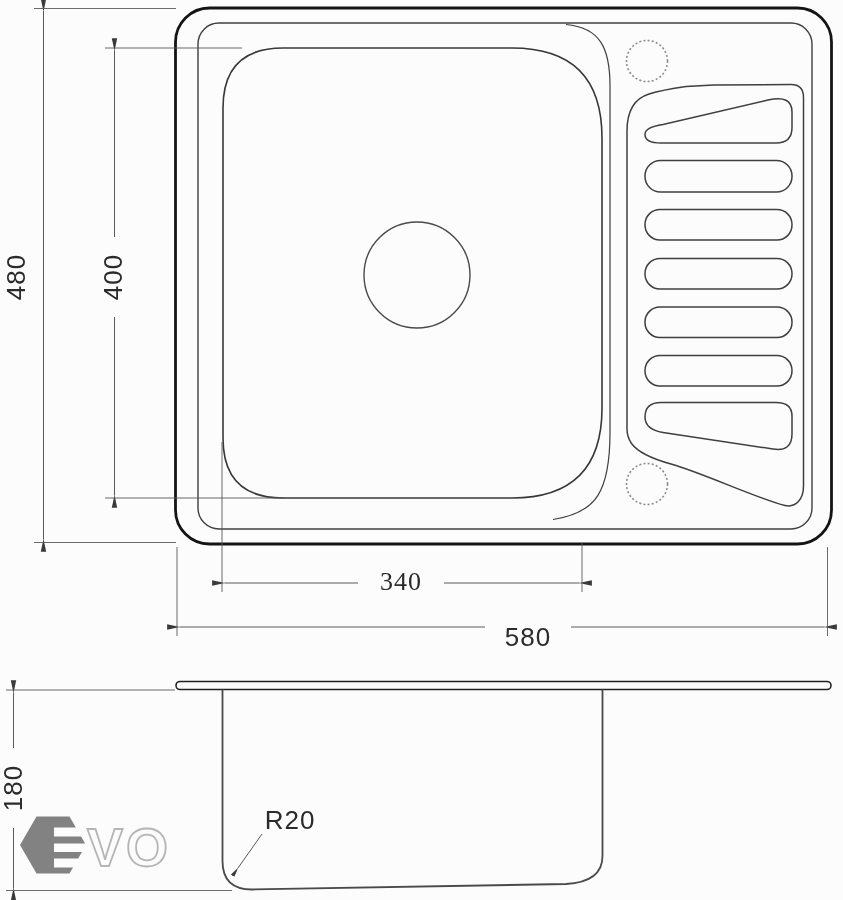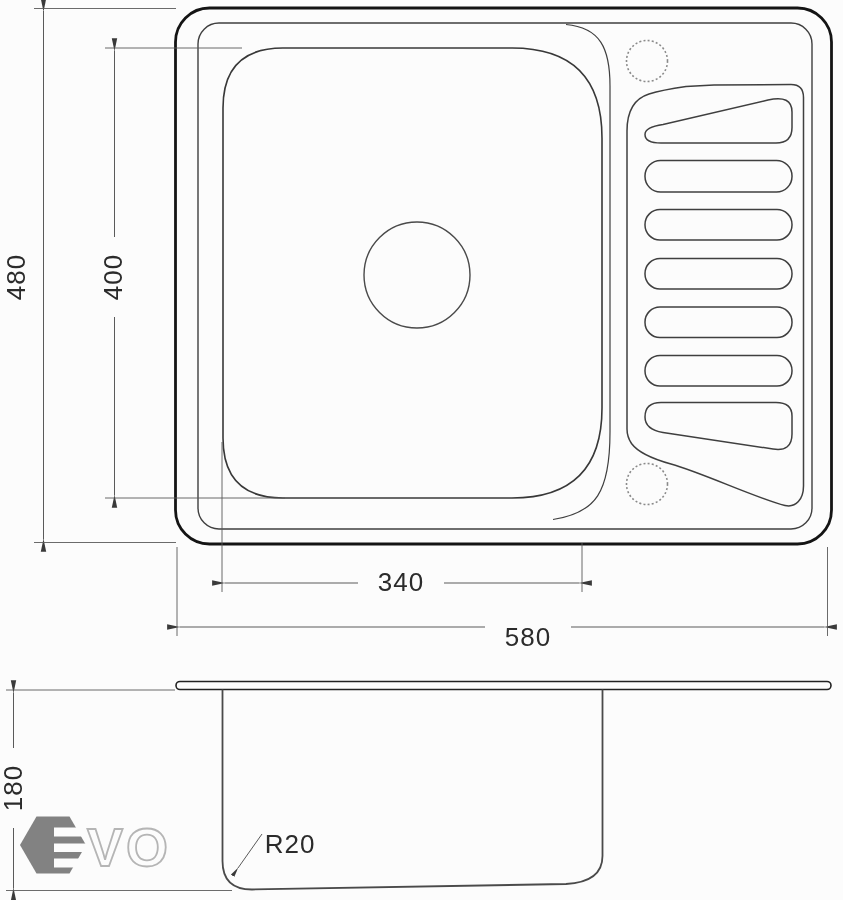--- a/index.html
+++ b/index.html
@@ -106,20 +106,20 @@
       <rect x="54" y="843.5" width="37" height="8.5" fill="#fcfcfc"></rect>
       <rect x="54" y="858.5" width="37" height="9" fill="#fcfcfc"></rect>
       <text x="87" y="866" font-family="Liberation Sans, sans-serif" font-size="54" font-weight="bold" letter-spacing="3" fill="#fcfcfc" stroke="#b5b5b5" stroke-width="1.8">VO</text>
     </g>
   </svg>
 
   <div class="dim-label rot" style="left:-24px;top:264px;width:80px;height:26px;">480</div>
 
   <div class="dim-label rot on-line" style="left:73px;top:264px;width:80px;height:26px;">400</div>
 
-  <div class="dim-label on-line" style="left:358px;top:569px;width:86px;height:26px;">340</div>
+  <div class="dim-label on-line" style="left:358px;top:569px;width:86px;height:26px;font-family:Liberation Serif, serif;">340</div>
 
   <div class="dim-label on-line" style="left:485px;top:614px;width:86px;height:26px;margin-top:10px;">580</div>
 
   <div class="dim-label rot on-line" style="left:-27px;top:775px;width:80px;height:26px;">180</div>
 
-  <div class="dim-label" style="left:245px;top:831px;width:90px;height:26px;">R20</div>
+  <div class="dim-label" style="left:245px;top:807px;width:90px;height:26px;">R20</div>
 </div>
 
 </body></html>

